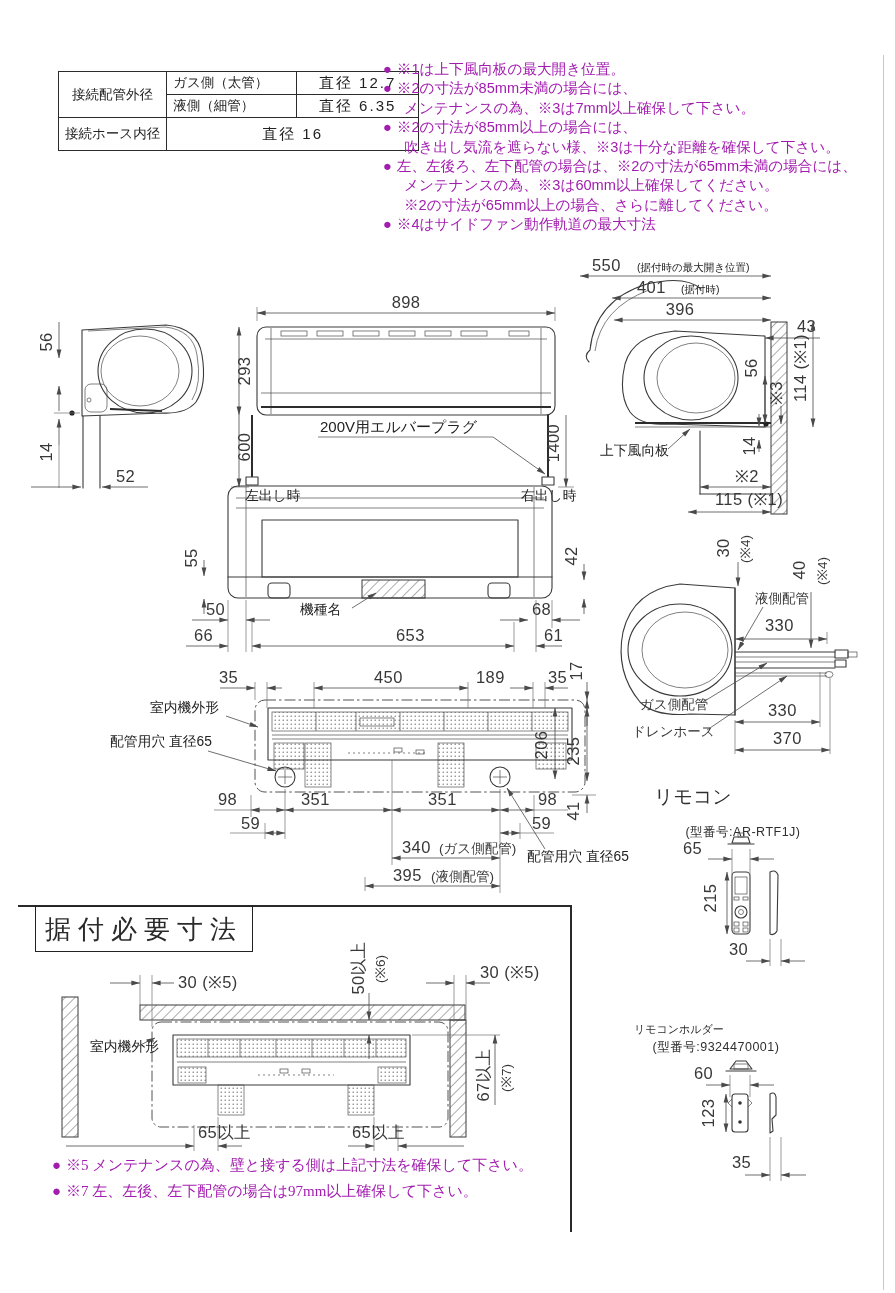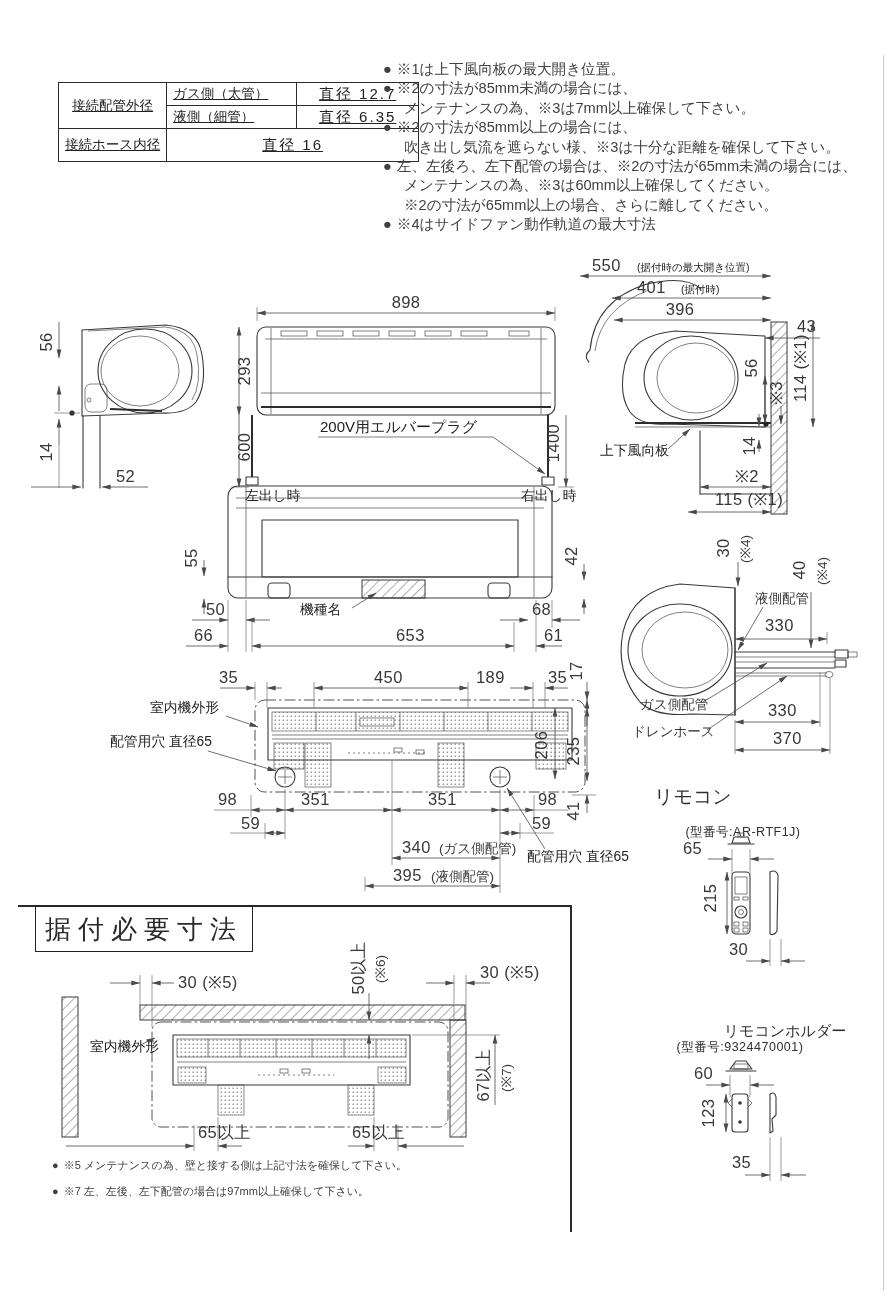--- a/index.html
+++ b/index.html
@@ -5,21 +5,21 @@
   html,body{margin:0;padding:0;background:#e8e8e8;}
   #page{position:relative;width:895px;height:1293px;background:#ffffff;overflow:hidden;
         font-family:"Liberation Sans",sans-serif;color:#2f2f2f;}
   .abs{position:absolute;}
   
   #spec{border-collapse:collapse;font-size:13.5px;color:#222;}
   #spec td{border:1.4px solid #2b2b2b;padding:0 6px;height:22px;white-space:nowrap;}
   #spec td.val{font-size:15px;letter-spacing:2px;text-align:center;}
   #spec td.lab{text-align:center;}
   
-  .notes{font-size:14.6px;line-height:19.4px;color:#404040;white-space:nowrap;}
+  .notes{font-size:14.6px;line-height:19.4px;color:#a21caf;white-space:nowrap;}
   .note .b{margin-right:5px;}
   .note.cont{padding-left:21px;}
   
   #insttitle{border:1.6px solid #222;display:flex;align-items:center;justify-content:center;
              font-size:26px;letter-spacing:7px;color:#2a2a2a;}
   .secline{background:#2a2a2a;}
   
   svg{overflow:visible;}
   .ln{stroke:#3a3a3a;stroke-width:1.1;fill:none;stroke-linecap:round;stroke-linejoin:round;}
   .t{stroke:#4a4a4a;stroke-width:.7;fill:none;}
@@ -48,21 +48,21 @@
       </marker>
       <pattern id="hatch" width="7" height="7" patternUnits="userSpaceOnUse" patternTransform="rotate(45)">
         <line x1="0" y1="0" x2="0" y2="7" stroke="#5a5a5a" stroke-width="1"></line>
       </pattern>
       <pattern id="dots" width="4" height="4" patternUnits="userSpaceOnUse">
         <circle cx="1.2" cy="1.2" r="0.65" fill="#555"></circle>
       </pattern>
     </defs>
   </svg>
 
-  <table id="spec" class="abs" style="left:58px;top:82px;text-decoration:underline;">
+  <table id="spec" class="abs" style="left:58px;top:71px;">
     <tbody>
         <tr>
       <td class="lab" rowspan="2" style="width:92px;">接続配管外径</td>
       <td style="width:117px;">ガス側（太管）</td>
       <td class="val" style="width:109px;text-align:center;">直径 12.7</td>
     </tr>
     <tr>
       <td>液側（細管）</td>
       <td class="val">直径 6.35</td>
     </tr>
@@ -437,21 +437,21 @@
       <line class="ext" x1="370" y1="190" x2="370" y2="216"></line>
       <line class="de" x1="38" y1="211" x2="166" y2="211"></line>
       <line class="de" x1="214" y1="211" x2="190" y2="211"></line>
       <text class="dn" x="170" y="203">65以上</text>
       <line class="de" x1="320" y1="211" x2="346" y2="211"></line>
       <line class="de" x1="436" y1="211" x2="370" y2="211"></line>
       <text class="dn" x="324" y="203">65以上</text>
     </g>
   </svg>
 
-  <div class="abs notes" style="left:52px;top:1152px;line-height:26px;font-size:11px;">
+  <div class="abs notes" style="left:52px;top:1152px;line-height:26px;font-size:15px;font-family:Liberation Serif, serif;">
     <div class="note"><span class="b">●</span><span>※5 メンテナンスの為、壁と接する側は上記寸法を確保して下さい。</span></div>
     <div class="note"><span class="b">●</span><span>※7 左、左後、左下配管の場合は97mm以上確保して下さい。</span></div>
   </div>
 
   <div class="abs" style="left:654px;top:784px;width:190px;text-align:left;font-size:19px;">リモコン</div>
   <div class="abs" style="left:648px;top:824px;width:190px;text-align:center;font-size:12.5px;letter-spacing:.5px;">(型番号:AR-RTF1J)</div>
   <svg class="abs" style="left:650px;top:783px;" width="210" height="200">
     <g>
       <path class="ln" d="M82,60 L84,54 L98,54 L100,60 Z"></path>
       <rect class="t" x="88" y="50" width="6" height="4"></rect>
@@ -477,22 +477,22 @@
       <line class="dim" x1="77" y1="89" x2="77" y2="151"></line>
       <text class="dn" transform="rotate(-90 66 115)" x="66" y="115" text-anchor="middle">215</text>
       <line class="ext" x1="120" y1="156" x2="120" y2="183"></line>
       <line class="ext" x1="131" y1="156" x2="131" y2="183"></line>
       <line class="de" x1="96" y1="178" x2="120" y2="178"></line>
       <line class="de" x1="155" y1="178" x2="131" y2="178"></line>
       <text class="dn" x="79" y="172">30</text>
     </g>
   </svg>
 
-  <div class="abs" style="left:685px;top:1022px;width:200px;text-align:center;font-size:15px;">リモコンホルダー</div>
-  <div class="abs" style="left:640px;top:1039px;width:200px;text-align:center;font-size:12.5px;letter-spacing:.5px;">(型番号:9324470001)</div>
+  <div class="abs" style="left:634px;top:1022px;width:200px;text-align:left;font-size:11px;">リモコンホルダー</div>
+  <div class="abs" style="left:616px;top:1039px;width:200px;text-align:center;font-size:12.5px;letter-spacing:.5px;">(型番号:9324470001)</div>
   <svg class="abs" style="left:650px;top:1055px;" width="210" height="140">
     <g>
       <path class="ln" d="M80,14 L86,6 L96,6 L102,14 Z"></path>
       <rect class="t" x="84" y="9" width="14" height="5"></rect>
       <line class="ln" x1="76" y1="16" x2="106" y2="16"></line>
       <rect class="ln" x="82" y="39" width="16" height="38" rx="3"></rect>
       <path class="t" d="M82,44 L78,48 L82,52"></path>
       <path class="t" d="M98,44 L102,48 L98,52"></path>
       <circle cx="90" cy="48" r="1.8" fill="#333"></circle>
       <circle cx="90" cy="67" r="1.8" fill="#333"></circle>

